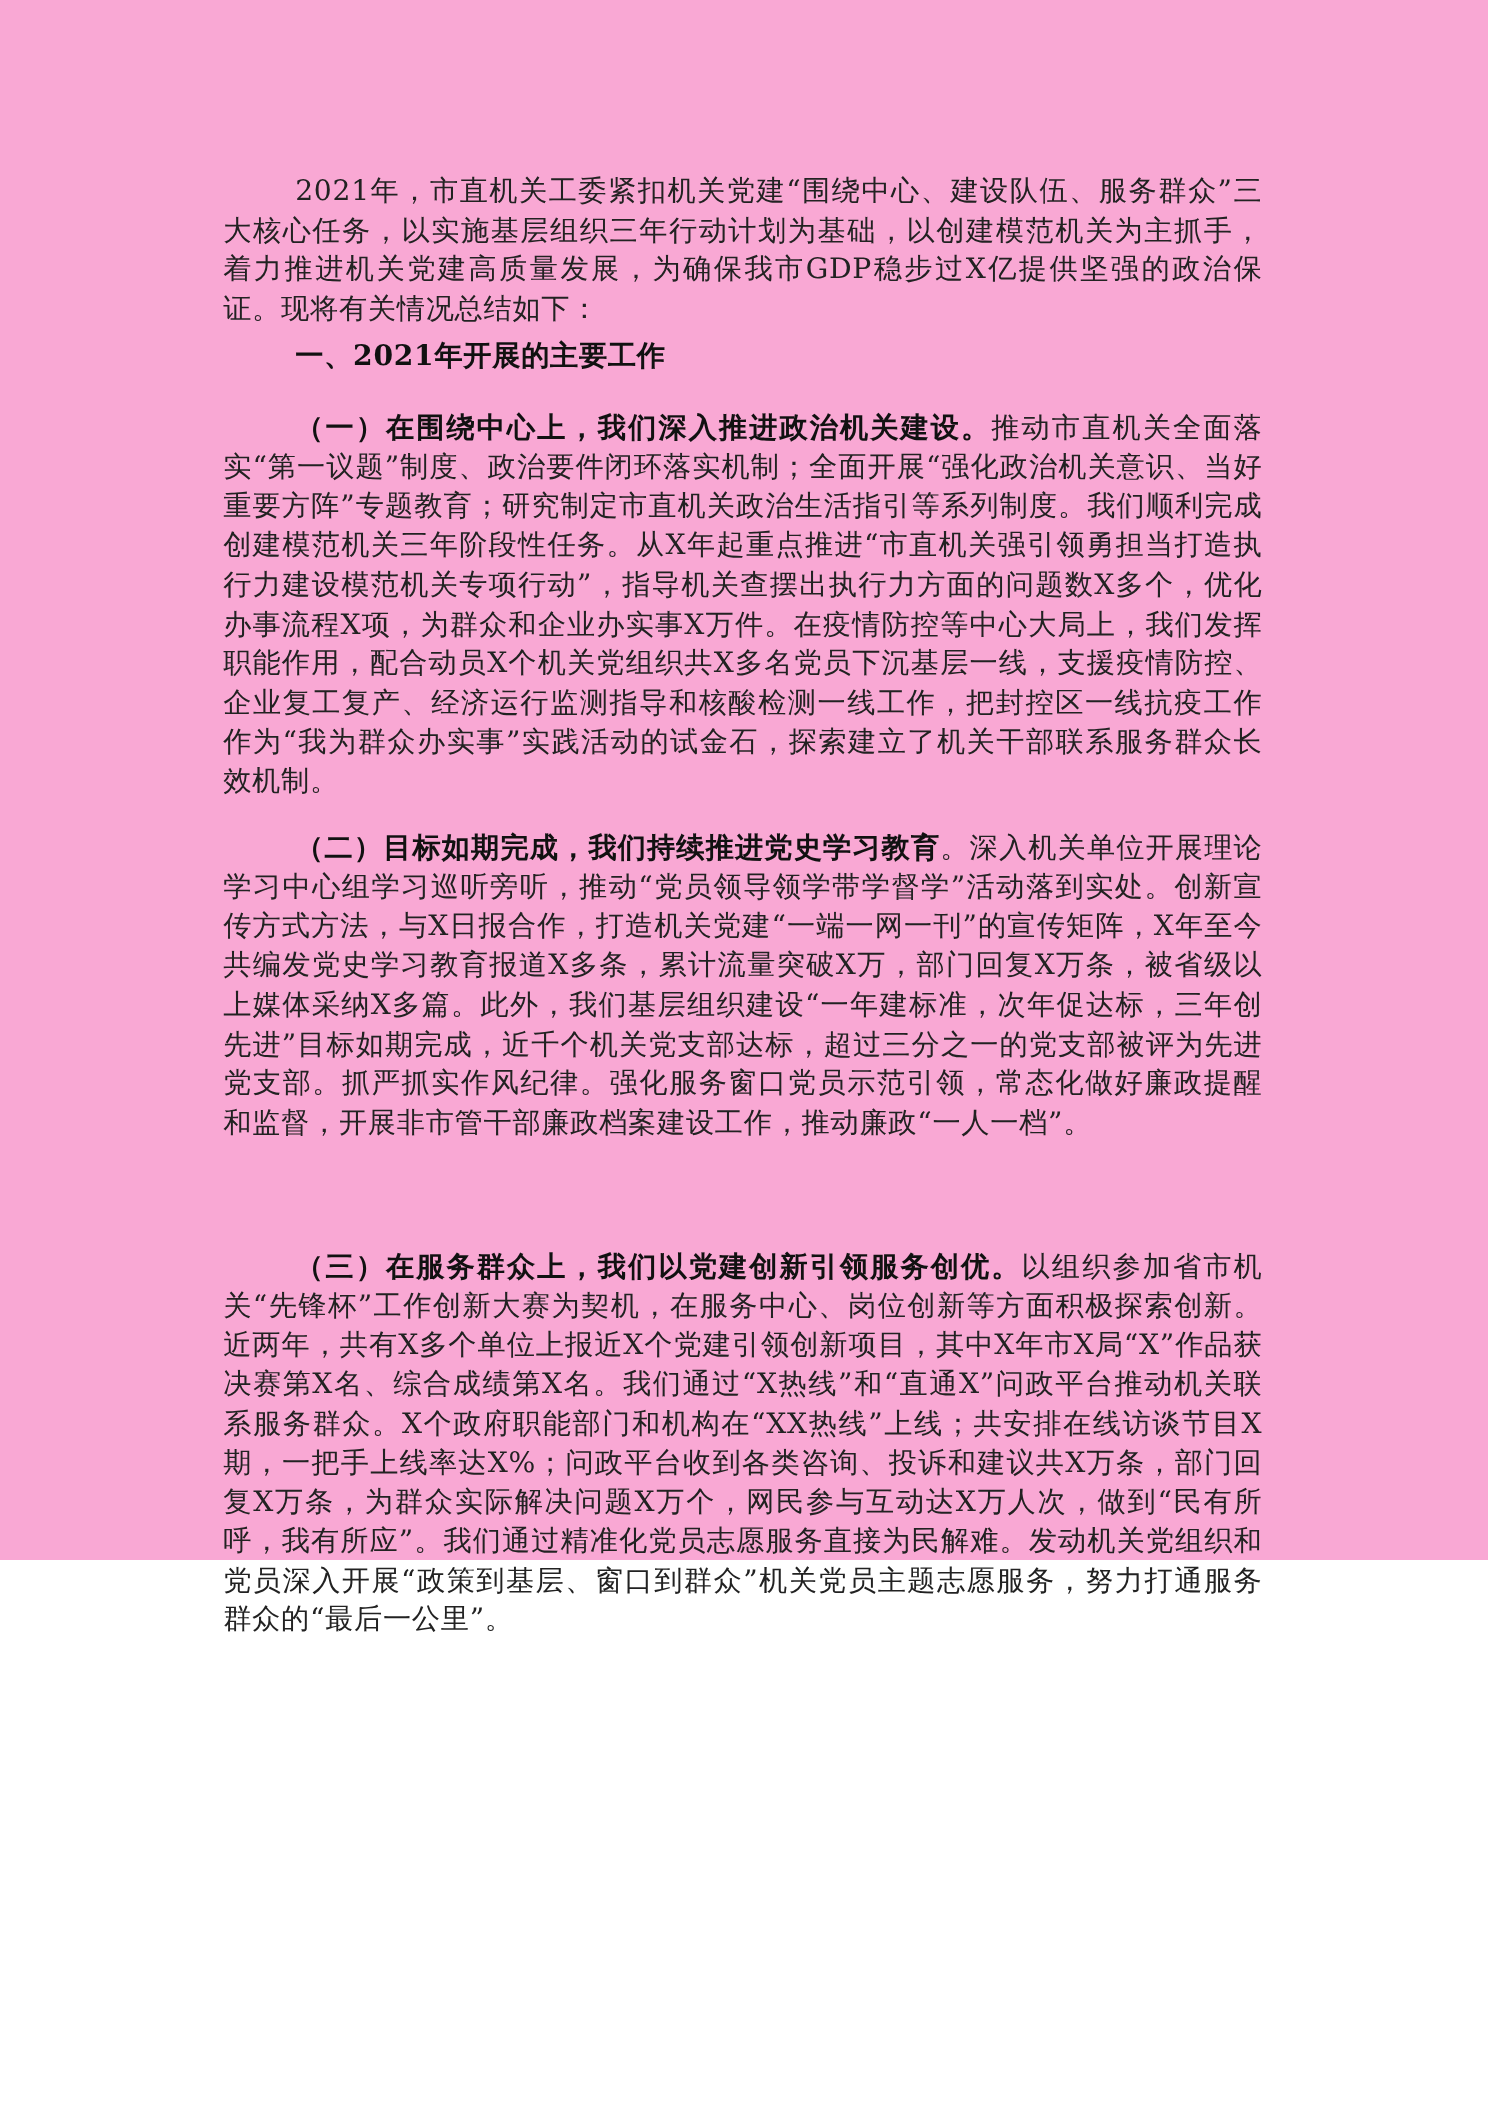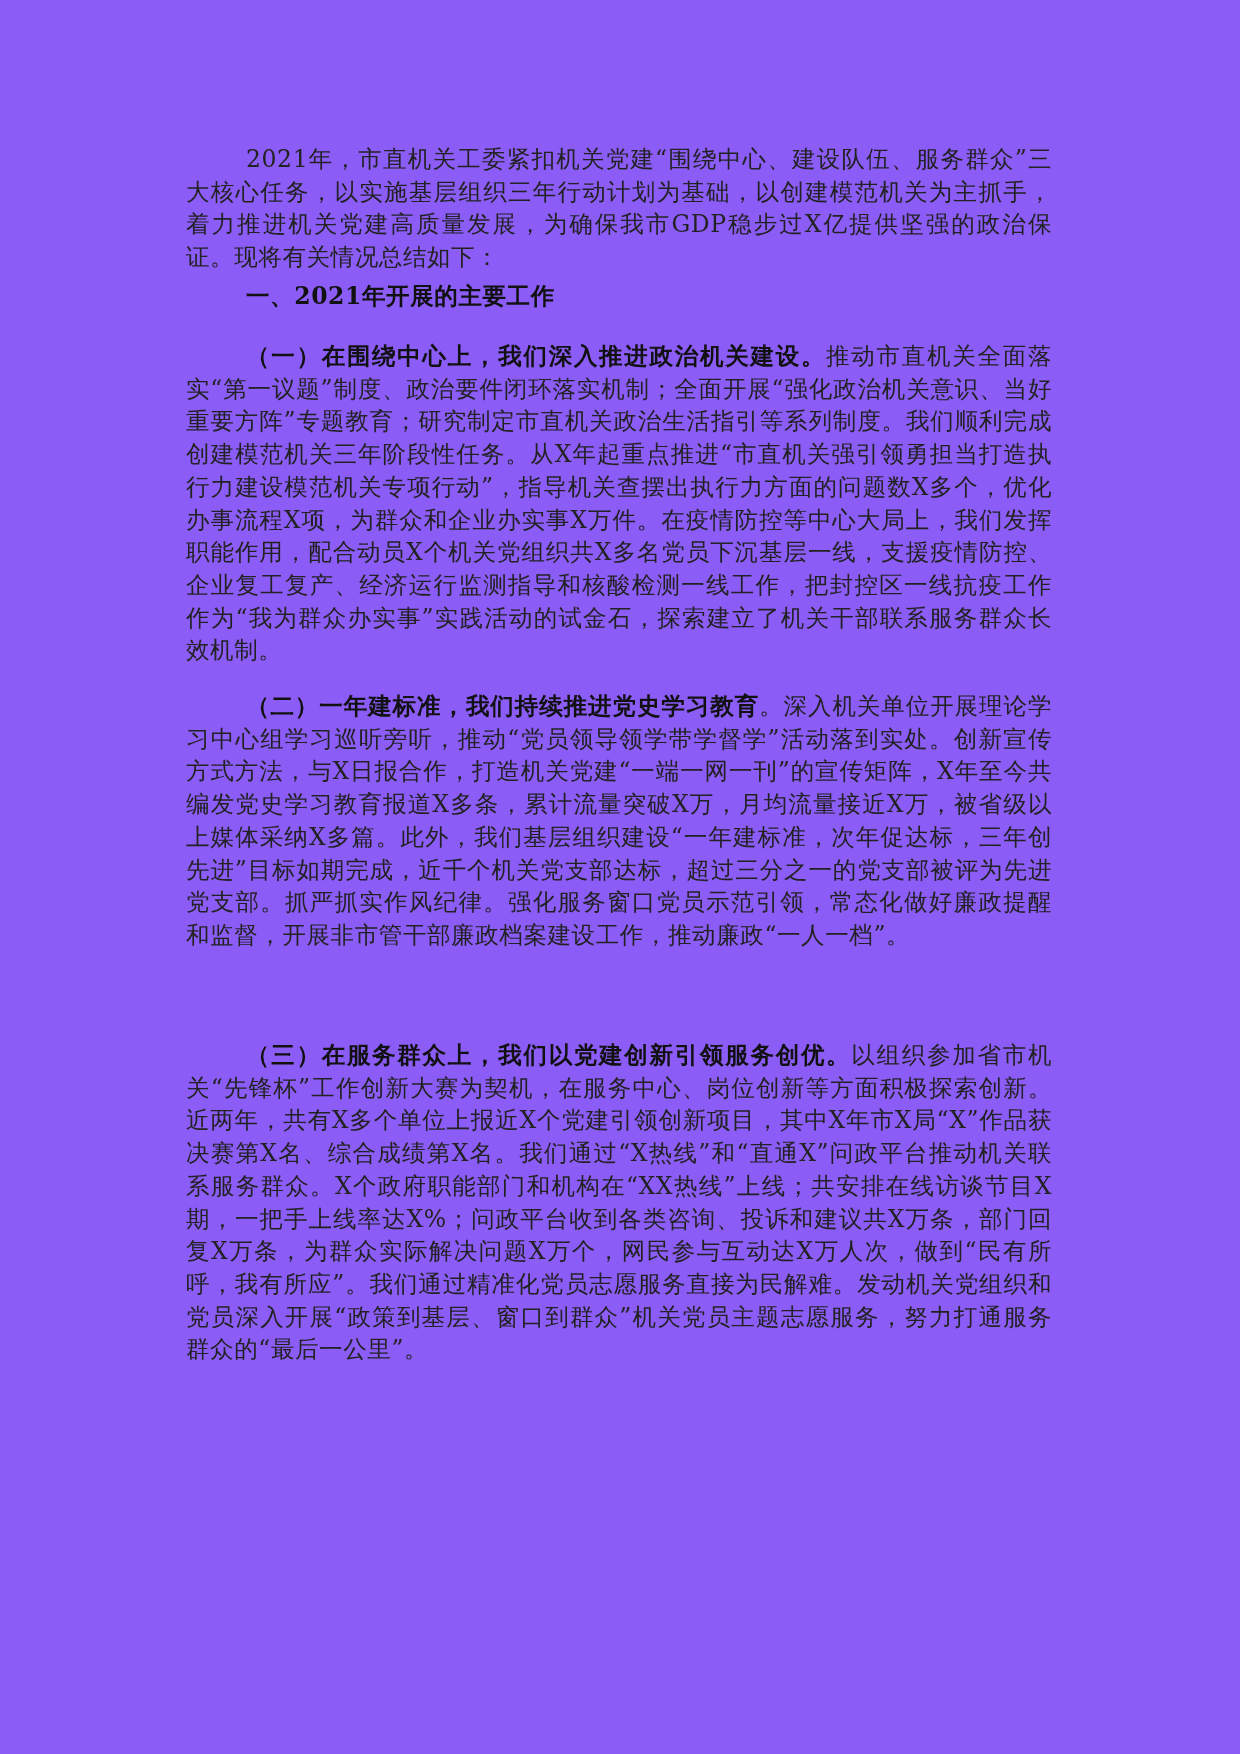--- a/index.html
+++ b/index.html
@@ -1,35 +1,35 @@
 <!DOCTYPE html>
 <html><head>
 <meta charset="utf-8">
 <style>
   html, body { margin: 0; padding: 0; background: #ffffff; }
   body { width: 1240px; height: 1754px; position: relative; overflow: hidden;
          font-family: "DejaVu Serif", "Liberation Serif", serif; color: #222; }
-  .page { position: absolute; left: 0; top: 0; width: 1240px; height: 1754px; background: #8b5cf6; }
+  .page { position: absolute; left: 0; top: 0; width: 1240px; height: 1300px; background: #f9a8d4; }
   .text { position: absolute; left: 186px; width: 866px; font-size: 23.5px; line-height: 32.7px;
           text-align: justify; text-justify: inter-character; letter-spacing: 0.6px; }
   .indent { text-indent: 60px; }
   .b { font-weight: bold; color: #111; }
   .heading { font-weight: bold; color: #111; }
   .b4big { font-size: 26px; }
 </style>
 </head>
 <body>
 
 <div class="page">
 
   <p class="text indent" style="top:143px; margin:0;"><span>2021年，市直机关工委紧扣机关党建“围绕中心、建设队伍、服务群众”三大核心任务，以实施基层组织三年行动计划为基础，以创建模范机关为主抓手，着力推进机关党建高质量发展，为确保我市GDP稳步过X亿提供坚强的政治保证。现将有关情况总结如下：</span></p>
 
   <p class="text indent heading" style="top:280px; margin:0;">一、2021年开展的主要工作</p>
 
   <p class="text indent" style="top:340px; margin:0;"><span class="b">（一）在围绕中心上，我们深入推进政治机关建设。</span><span>推动市直机关全面落实“第一议题”制度、政治要件闭环落实机制；全面开展“强化政治机关意识、当好重要方阵”专题教育；研究制定市直机关政治生活指引等系列制度。我们顺利完成创建模范机关三年阶段性任务。从X年起重点推进“市直机关强引领勇担当打造执行力建设模范机关专项行动”，指导机关查摆出执行力方面的问题数X多个，优化办事流程X项，为群众和企业办实事X万件。在疫情防控等中心大局上，我们发挥职能作用，配合动员X个机关党组织共X多名党员下沉基层一线，支援疫情防控、企业复工复产、经济运行监测指导和核酸检测一线工作，把封控区一线抗疫工作作为“我为群众办实事”实践活动的试金石，探索建立了机关干部联系服务群众长效机制。</span></p>
 
-  <p class="text indent" style="top:690px; margin:0;"><span class="b">（二）一年建标准，我们持续推进党史学习教育</span><span>。深入机关单位开展理论学习中心组学习巡听旁听，推动“党员领导领学带学督学”活动落到实处。创新宣传方式方法，与X日报合作，打造机关党建“一端一网一刊”的宣传矩阵，X年至今共编发党史学习教育报道X多条，累计流量突破X万，月均流量接近X万，被省级以上媒体采纳X多篇。此外，我们基层组织建设“一年建标准，次年促达标，三年创先进”目标如期完成，近千个机关党支部达标，超过三分之一的党支部被评为先进党支部。抓严抓实作风纪律。强化服务窗口党员示范引领，常态化做好廉政提醒和监督，开展非市管干部廉政档案建设工作，推动廉政“一人一档”。</span></p>
+  <p class="text indent" style="top:690px; margin:0;"><span class="b">（二）目标如期完成，我们持续推进党史学习教育</span><span>。深入机关单位开展理论学习中心组学习巡听旁听，推动“党员领导领学带学督学”活动落到实处。创新宣传方式方法，与X日报合作，打造机关党建“一端一网一刊”的宣传矩阵，X年至今共编发党史学习教育报道X多条，累计流量突破X万，部门回复X万条，被省级以上媒体采纳X多篇。此外，我们基层组织建设“一年建标准，次年促达标，三年创先进”目标如期完成，近千个机关党支部达标，超过三分之一的党支部被评为先进党支部。抓严抓实作风纪律。强化服务窗口党员示范引领，常态化做好廉政提醒和监督，开展非市管干部廉政档案建设工作，推动廉政“一人一档”。</span></p>
 
   <p class="text indent" style="top:1039px; margin:0;"><span class="b">（三）在服务群众上，我们以党建创新引领服务创优。</span><span>以组织参加省市机关“先锋杯”工作创新大赛为契机，在服务中心、岗位创新等方面积极探索创新。近两年，共有X多个单位上报近X个党建引领创新项目，其中X年市X局“X”作品获决赛第X名、综合成绩第X名。我们通过“X热线”和“直通X”问政平台推动机关联系服务群众。X个政府职能部门和机构在“XX热线”上线；共安排在线访谈节目X期，一把手上线率达X%；问政平台收到各类咨询、投诉和建议共X万条，部门回复X万条，为群众实际解决问题X万个，网民参与互动达X万人次，做到“民有所呼，我有所应”。我们通过精准化党员志愿服务直接为民解难。发动机关党组织和党员深入开展“政策到基层、窗口到群众”机关党员主题志愿服务，努力打通服务群众的“最后一公里”。</span></p>
 
 
 
 </div>
 
 </body></html>

